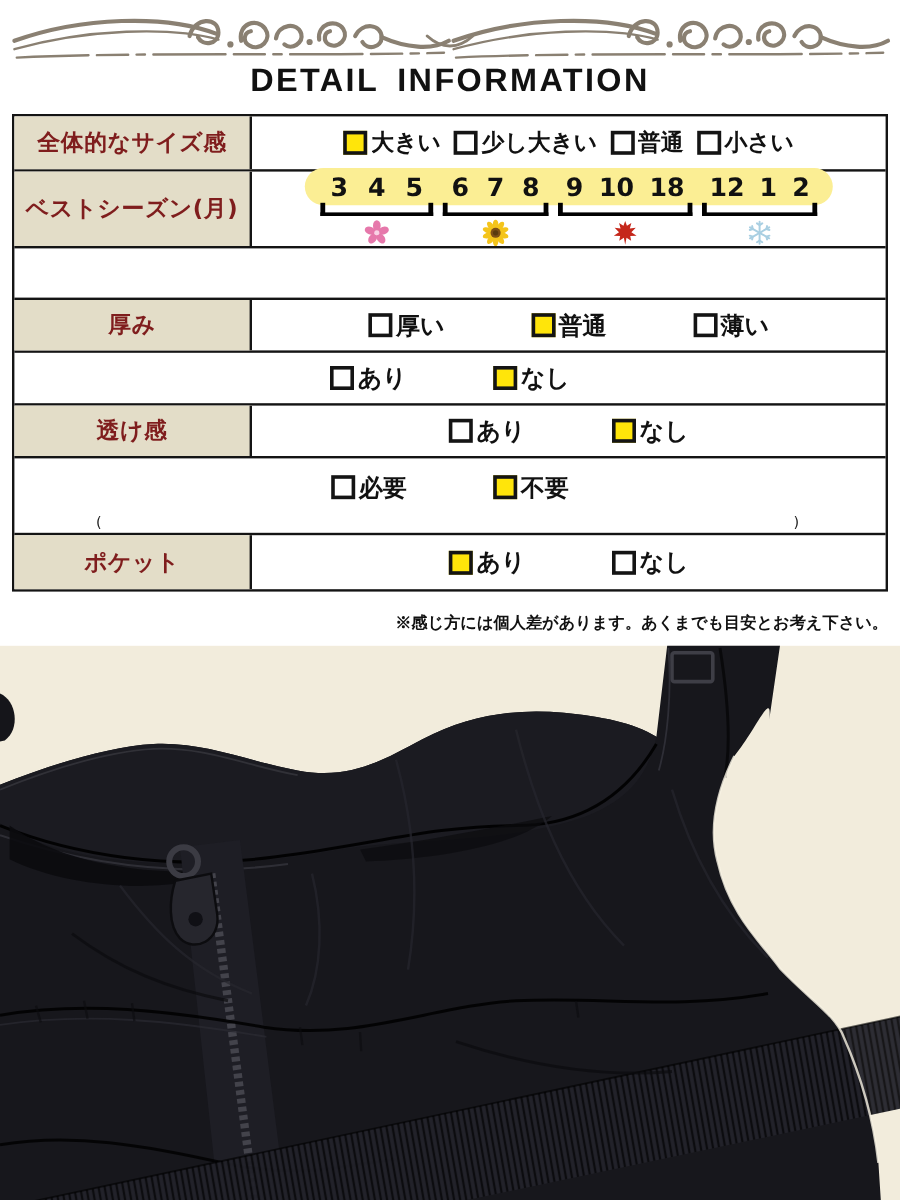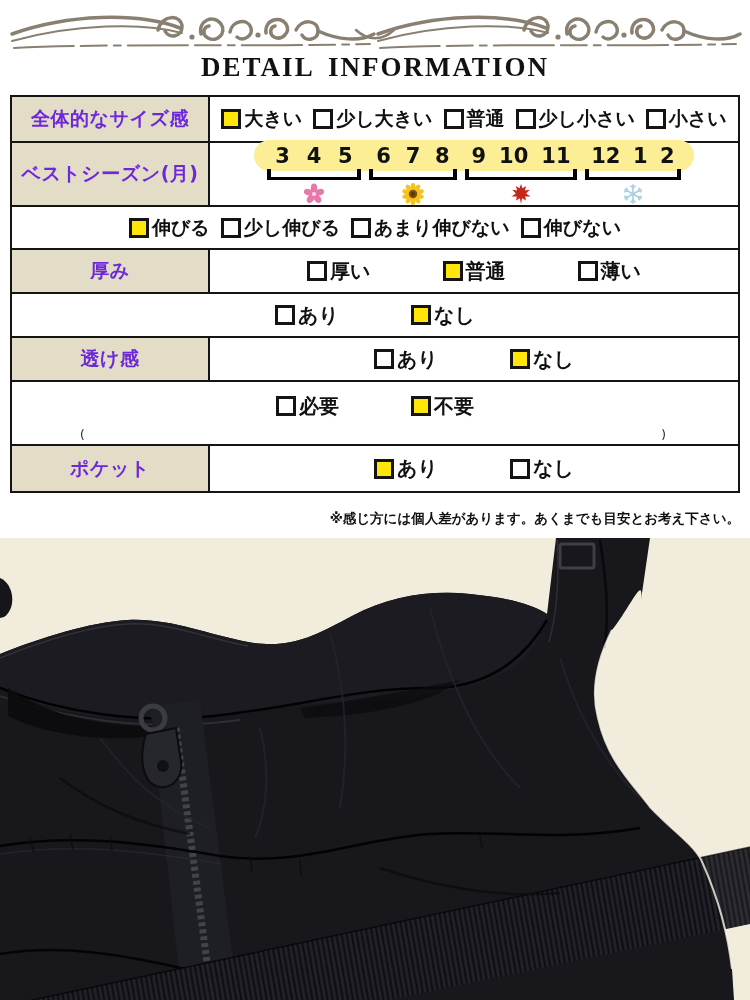--- a/index.html
+++ b/index.html
@@ -5,37 +5,37 @@
   html,body{margin:0;padding:0;}
   body{
     width:750px;height:1000px;position:relative;background:#ffffff;
     font-family:"DejaVu Sans","Liberation Sans",sans-serif;
     -webkit-font-smoothing:antialiased;overflow:hidden;
   }
   
   .flourish{position:absolute;top:4px;left:8px;}
   .title{
     position:absolute;top:52px;left:0;width:750px;text-align:center;
-    font-family:Liberation Serif, serif;
+    font-family:Liberation Sans, sans-serif;
     font-size:27px;font-weight:bold;color:#111;letter-spacing:2px;word-spacing:6px;
   }
   
   .dtable{
     position:absolute;left:10px;top:95px;width:730px;
     border:2px solid #141414;box-sizing:border-box;background:#fff;
   }
   .trow{display:flex;border-bottom:2px solid #141414;box-sizing:border-box;}
   .trow:last-child{border-bottom:none;}
   .trow-size{height:46px}.trow-season{height:64px}.trow-stretch{height:43px}
   .trow-thickness{height:44px}.trow-lining{height:44px}.trow-sheer{height:44px}
   .trow-inner{height:64px}.trow-pocket{height:45px}
   .tlabel{
     width:198px;flex:0 0 198px;background:#e3ddc8;border-right:2px solid #141414;
     box-sizing:border-box;display:flex;align-items:center;justify-content:center;
-    font-size:19px;font-weight:bold;color:#6d28d9;letter-spacing:0.5px;text-align:left;
+    font-size:19px;font-weight:bold;color:#7f1d1d;letter-spacing:0.5px;text-align:left;
   }
   .tcontent{
     flex:1;display:flex;align-items:center;justify-content:center;
     font-weight:bold;color:#111;position:relative;
   }
   .gap-tight{gap:11px;font-size:19px;}
   .gap-wide{gap:72px;font-size:20px;}
   .has-parens{padding-bottom:14px;}
   .opt{display:inline-flex;align-items:center;}
   .cb{
@@ -62,21 +62,21 @@
     font-size:21px;font-weight:bold;color:#111;height:26px;line-height:26px;
   }
   .sbracket{
     height:8px;border-bottom:3px solid #000;
     border-left:4px solid #000;border-right:4px solid #000;margin-top:0px;
   }
   .sicon{display:flex;justify-content:center;margin-top:3px;height:24px;}
   .sicon svg{width:22px;height:22px;}
   
   .footnote{
-    position:absolute;top:510px;right:10px;font-size:13.5px;font-weight:bold;color:#111;
+    position:absolute;top:510px;right:10px;font-size:13.5px;font-weight:bold;color:#111;font-family:Liberation Serif, serif;
   }
   
   .photo{position:absolute;top:538px;left:0;width:750px;height:462px;}
 </style>
 </head>
 <body>
 
 <svg class="flourish" width="734" height="50" viewBox="0 0 734 50">
   <g stroke="#8a8072" fill="none" stroke-linecap="round">
     <g id="funit">
@@ -110,24 +110,20 @@
         <span class="opt">
           <span class="cb"></span>
           <span class="opt-text">少し大きい</span>
         </span>
         <span class="opt">
           <span class="cb"></span>
           <span class="opt-text">普通</span>
         </span>
         <span class="opt">
           <span class="cb"></span>
-          <span class="opt-text">少し小さい</span>
-        </span>
-        <span class="opt">
-          <span class="cb"></span>
           <span class="opt-text">小さい</span>
         </span>
       </div>
     </div>
     <div class="trow trow-season">
       <div class="tlabel">ベストシーズン(月)</div>
       <div class="tcontent season-cell">
         <div class="season-wrap">
           <div class="pill" style="background: rgb(251, 238, 148);"></div>
           <div class="sgroups">
@@ -204,21 +200,21 @@
     </g>
                   <circle cx="12" cy="12" r="4.6" fill="#7c4f16"></circle>
                   <circle cx="12" cy="12" r="2.4" fill="#593a0e"></circle>
                 </svg>
               </div>
             </div>
             <div class="sgroup sg2">
               <div class="snums">
                 <span class="mon">9</span>
                 <span class="mon">10</span>
-                <span class="mon">11</span>
+                <span class="mon">18</span>
               </div>
               <div class="sbracket"></div>
               <div class="sicon">
                 <svg viewBox="0 0 24 24">
                   <path fill="#c5271b" d="M12 1.2 L13.6 5.6 L17.6 3.2 L16.2 8.2 L21.6 7.4 L17.6 11.4 L22.4 14.6 L16.6 14.8 L17.4 19.2 L13.2 16.6 L12 22.8 L10.8 16.6 L6.6 19.2 L7.4 14.8 L1.6 14.6 L6.4 11.4 L2.4 7.4 L7.8 8.2 L6.4 3.2 L10.4 5.6 Z"></path>
                 </svg>
               </div>
             </div>
             <div class="sgroup sg3">
               <div class="snums">
@@ -238,38 +234,20 @@
     <path d="M5.8 15.5 L3.1 14.6 M5.8 15.5 L5.2 18.1 M18.2 8.5 L20.9 9.4 M18.2 8.5 L18.8 5.9"></path>
                   </g>
                 </svg>
               </div>
             </div>
           </div>
         </div>
       </div>
     </div>
     <div class="trow trow-stretch">
-      <div class="tcontent gap-tight">
-        <span class="opt">
-          <span class="cb checked"></span>
-          <span class="opt-text">伸びる</span>
-        </span>
-        <span class="opt">
-          <span class="cb"></span>
-          <span class="opt-text">少し伸びる</span>
-        </span>
-        <span class="opt">
-          <span class="cb"></span>
-          <span class="opt-text">あまり伸びない</span>
-        </span>
-        <span class="opt">
-          <span class="cb"></span>
-          <span class="opt-text">伸びない</span>
-        </span>
-      </div>
     </div>
     <div class="trow trow-thickness">
       <div class="tlabel">厚み</div>
       <div class="tcontent gap-wide">
         <span class="opt">
           <span class="cb"></span>
           <span class="opt-text">厚い</span>
         </span>
         <span class="opt">
           <span class="cb checked"></span>

